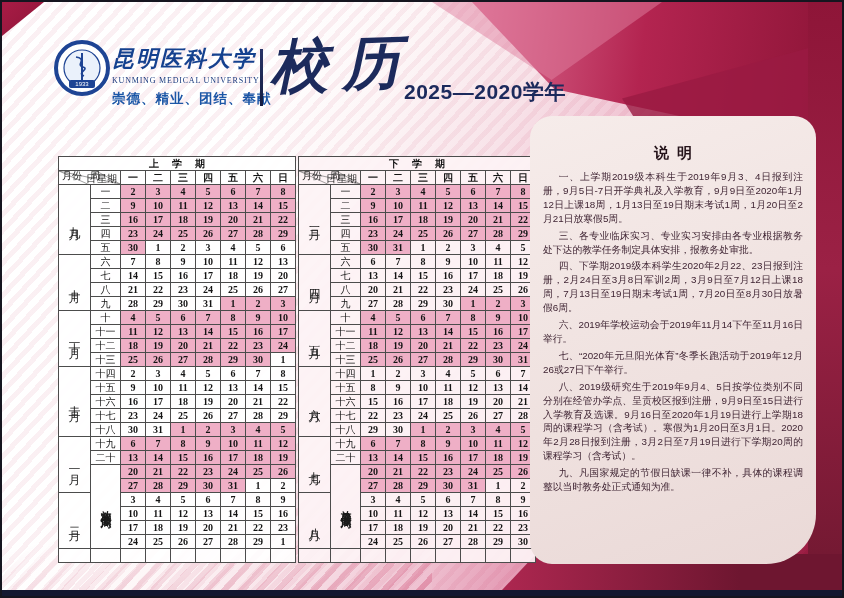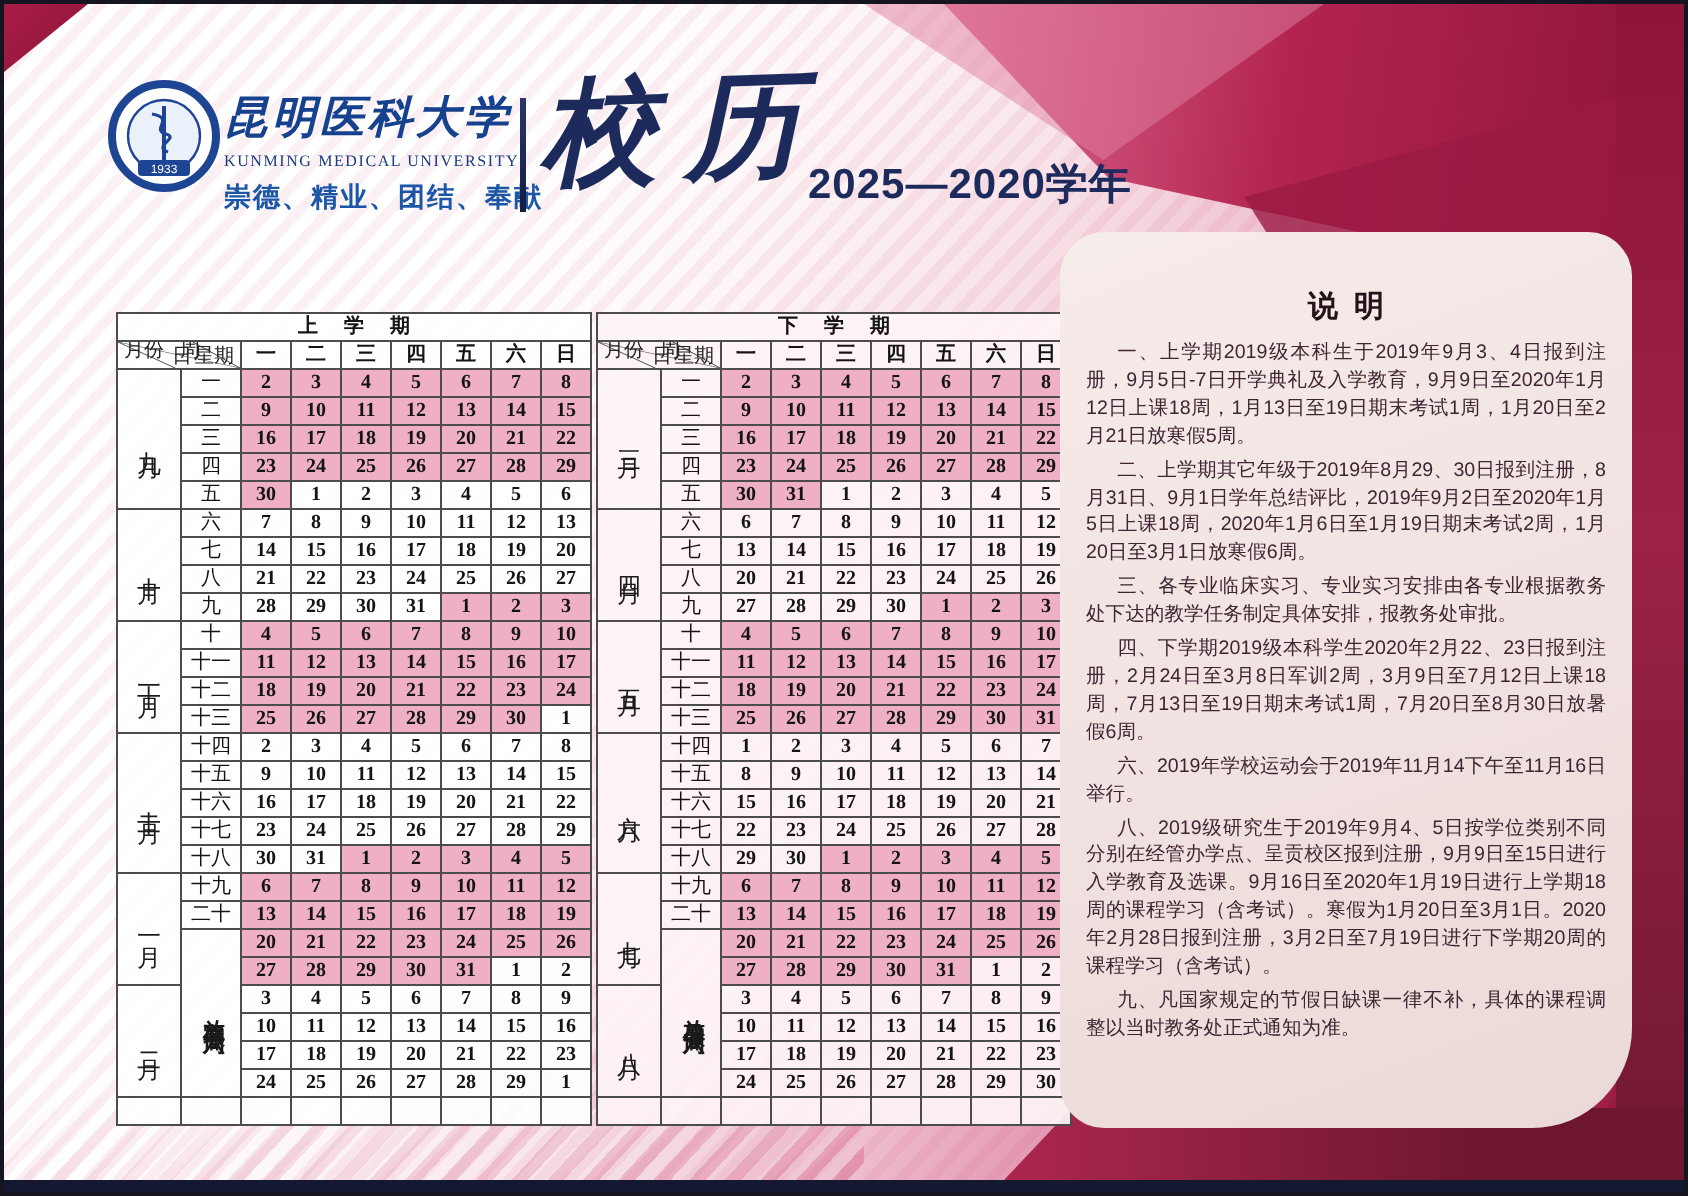--- a/index.html
+++ b/index.html
@@ -729,22 +729,22 @@
             <td class="dc"></td>
           </tr>
         </tbody>
       </table>
   </div>
 
   <div class="card">
     <h2>说明</h2>
     <div id="notes-list">
         <p>一、上学期2019级本科生于2019年9月3、4日报到注册，9月5日-7日开学典礼及入学教育，9月9日至2020年1月12日上课18周，1月13日至19日期末考试1周，1月20日至2月21日放寒假5周。</p>
-        <p>二、上学期其它年级于2019年8月29、30日报到注册，8月31日、9月1日学年总结评比，2019年9月2日至2020年1月5日上课18周，2020年1月6日至1月19日期末考试2周，1月20日至3月1日放寒假6周。</p>
         <p>三、各专业临床实习、专业实习安排由各专业根据教务处下达的教学任务制定具体安排，报教务处审批。</p>
         <p>四、下学期2019级本科学生2020年2月22、23日报到注册，2月24日至3月8日军训2周，3月9日至7月12日上课18周，7月13日至19日期末考试1周，7月20日至8月30日放暑假6周。</p>
         <p>六、2019年学校运动会于2019年11月14下午至11月16日举行。</p>
+        <p>七、“2020年元旦阳光体育”冬季长跑活动于2019年12月26或27日下午举行。</p>
         <p>八、2019级研究生于2019年9月4、5日按学位类别不同分别在经管办学点、呈贡校区报到注册，9月9日至15日进行入学教育及选课。9月16日至2020年1月19日进行上学期18周的课程学习（含考试）。寒假为1月20日至3月1日。2020年2月28日报到注册，3月2日至7月19日进行下学期20周的课程学习（含考试）。</p>
         <p>九、凡国家规定的节假日缺课一律不补，具体的课程调整以当时教务处正式通知为准。</p>
       </div>
   </div>
 
 </div>
 
 </body></html>

